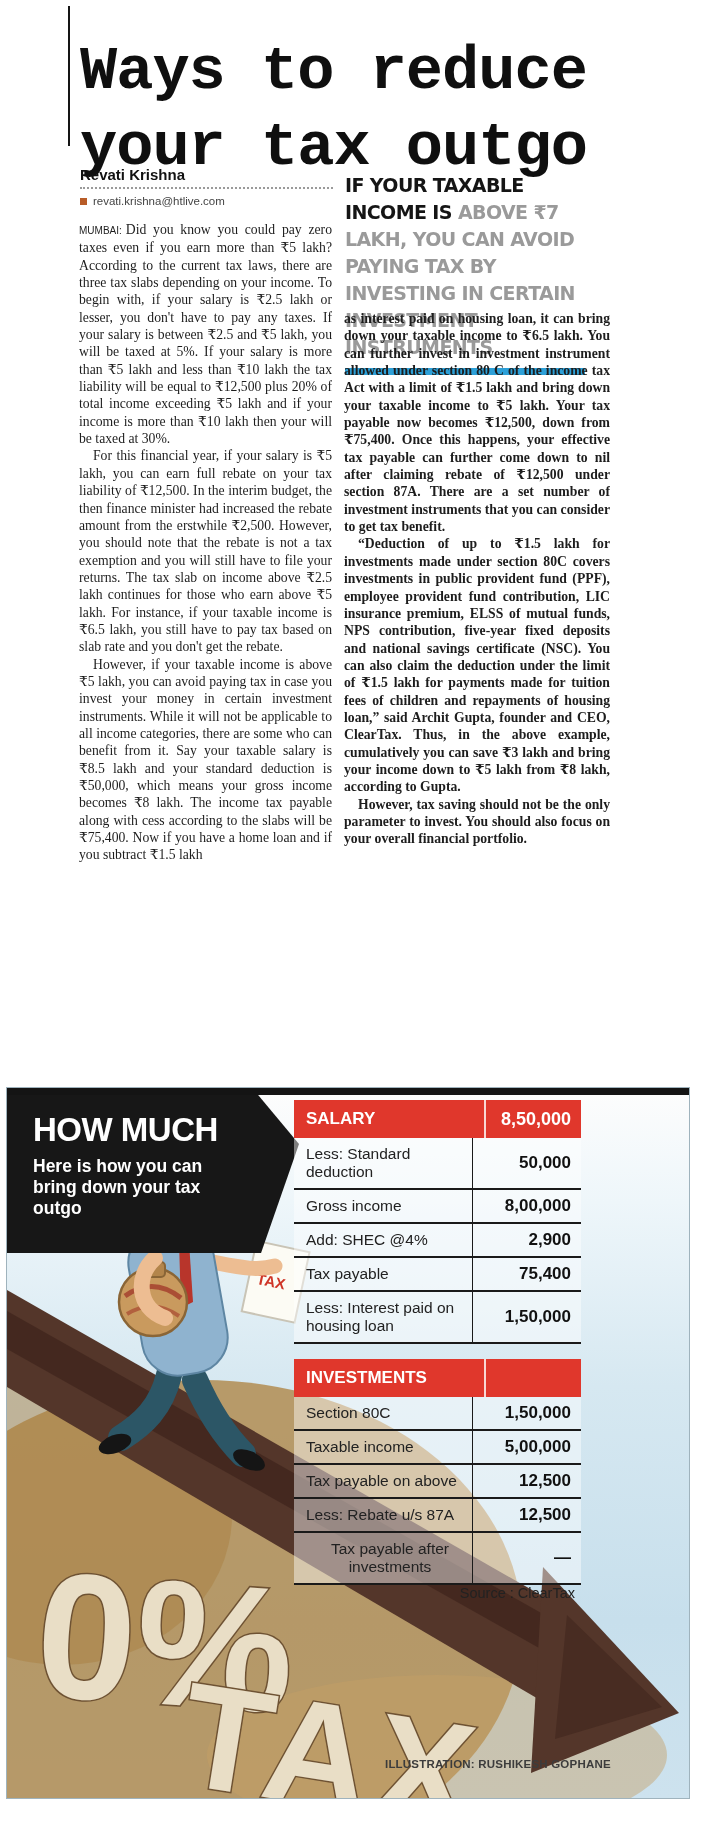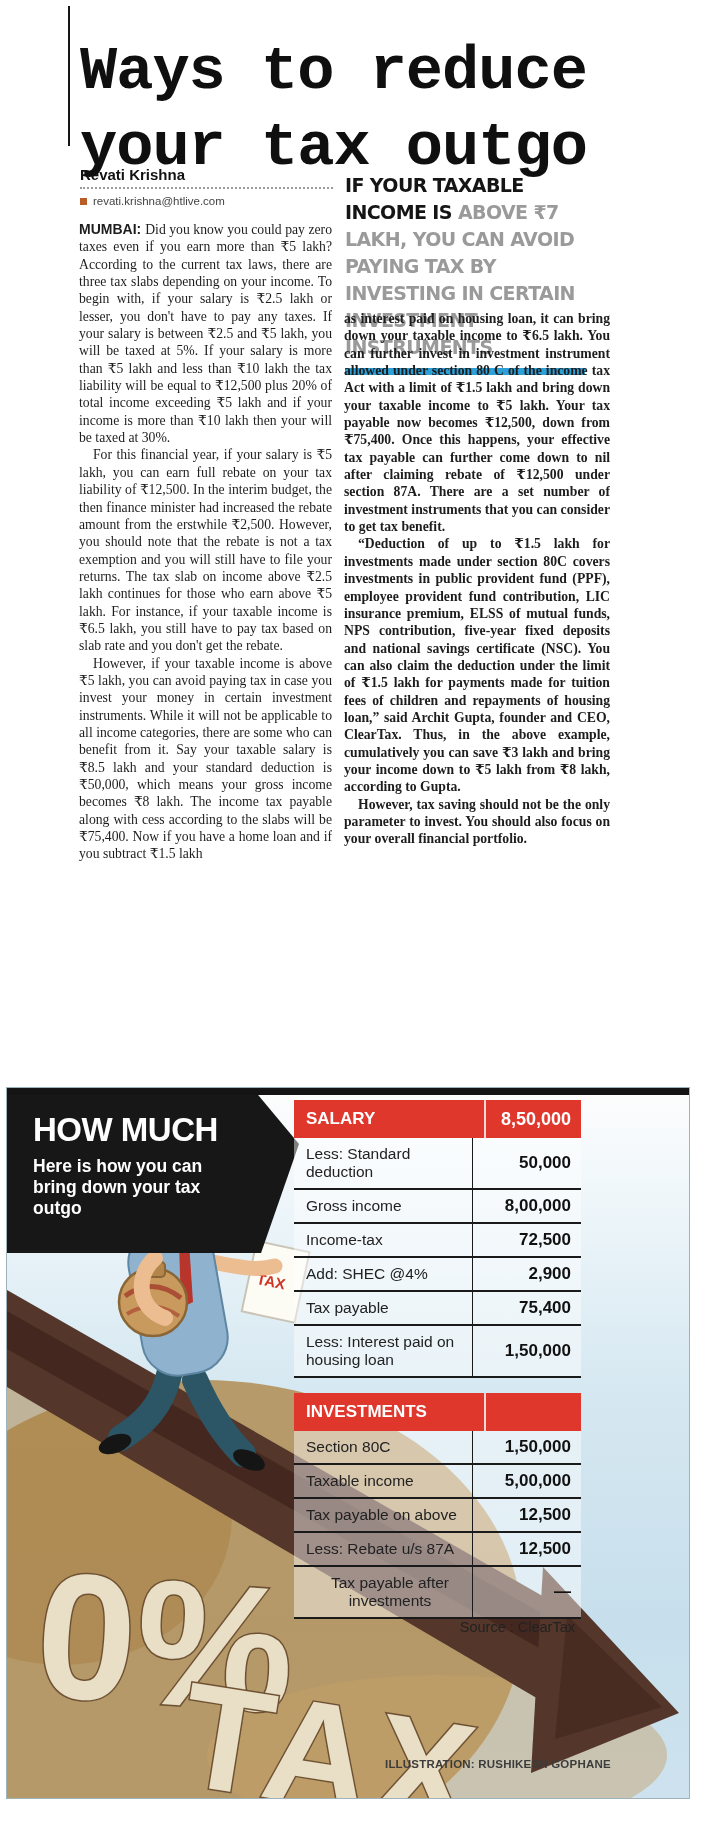--- a/index.html
+++ b/index.html
@@ -27,21 +27,21 @@
   .pq-bar{margin-top:7px;width:240px;height:7px;background:#2da0d8;}
   
   .col{position:absolute;text-align:justify;
     font-family:"Liberation Serif","DejaVu Serif","DejaVu Sans",serif;
     font-size:13.7px;line-height:17.35px;color:#1d1d1d;
     hyphens:auto;-webkit-hyphens:auto;overflow:hidden;}
   .col p{margin:0;text-indent:14px;}
   .col p.first{text-indent:0;}
   .col-left{left:79px;top:221px;width:253px;height:740px;}
   .col-right{left:344px;top:310px;width:266px;height:646px;font-weight:bold;}
-  .dateline{font-family:"Liberation Sans",sans-serif;font-size:14px;font-weight:bold;margin-right:4px;}
+  .dateline{font-family:"Liberation Sans",sans-serif;font-size:10px;font-weight:normal;margin-right:4px;}
   
   .infobox{position:absolute;left:6px;top:1087px;width:684px;height:712px;
     border:1px solid #9fb3bd;box-sizing:border-box;overflow:hidden;
     background:linear-gradient(180deg,#fdfdfd 0%,#eef6fa 16%,#d6e8f1 42%,#c7dfec 75%,#cde2ee 100%);}
   .topbar{position:absolute;left:0;top:0;width:100%;height:7px;background:#141414;}
   .banner{position:absolute;left:0;top:7px;width:292px;height:158px;background:#171717;
     clip-path:polygon(0 0,86% 0,100% 31%,87% 100%,0 100%);
     color:#fff;padding:16px 0 0 26px;box-sizing:border-box;z-index:3;}
   .banner-h{font-size:33px;line-height:37px;font-weight:bold;letter-spacing:-0.5px;}
   .banner-sub{margin-top:8px;font-size:17.5px;line-height:21px;font-weight:bold;width:190px;}
@@ -160,24 +160,20 @@
     </div>
     <div class="t-row">
       <span class="t-label">Less: Standard deduction</span>
       <span class="t-val">50,000</span>
     </div>
     <div class="t-row">
       <span class="t-label">Gross income</span>
       <span class="t-val">8,00,000</span>
     </div>
     <div class="t-row">
-      <span class="t-label">Income-tax</span>
-      <span class="t-val">72,500</span>
-    </div>
-    <div class="t-row">
       <span class="t-label">Add: SHEC @4%</span>
       <span class="t-val">2,900</span>
     </div>
     <div class="t-row">
       <span class="t-label">Tax payable</span>
       <span class="t-val">75,400</span>
     </div>
     <div class="t-row tall">
       <span class="t-label">Less: Interest paid on housing loan</span>
       <span class="t-val">1,50,000</span>

